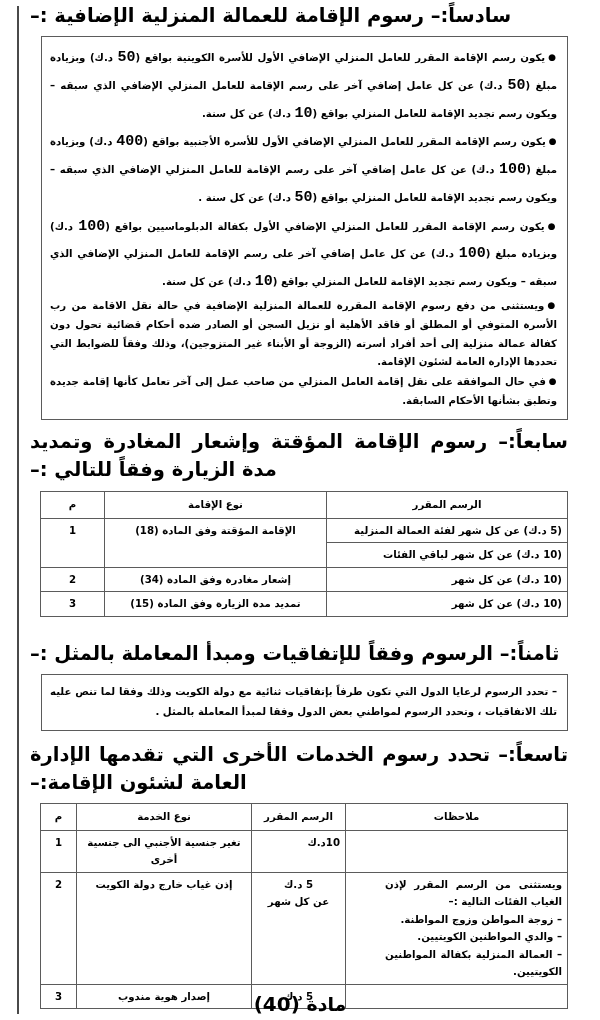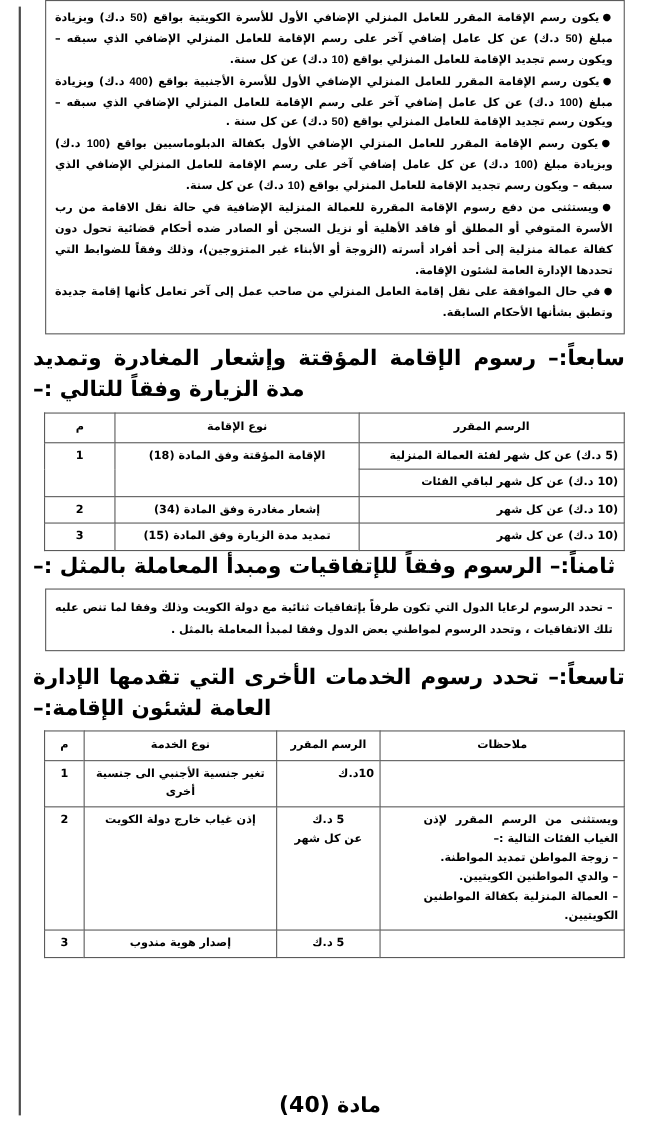--- a/index.html
+++ b/index.html
@@ -51,21 +51,21 @@
     line-height: 1.44;
     text-align: justify;
     text-align-last: left;
     direction: rtl;
     letter-spacing: -0.2px;
     padding: 0 10px 0 0;
   }
 
   .section-heading.h6  { margin: 2px 0 6px 0; }
   .section-heading.h7  { margin: 8px 0 7px 0; }
-  .section-heading.h8  { margin: 0 0 6px 0; }
+  .section-heading.h8  { margin: 23px 0 6px 0; }
   .section-heading.h9  { margin: 10px 0 6px 0; }
 
   
   .box {
     border: 1.6px solid #5b5b5b;
     padding: 7px 10px 7px 8px;
     direction: rtl;
   }
 
   .box p {
@@ -83,23 +83,23 @@
     text-indent: 0;
   }
 
   .box p .bul {
     font-size: 9px;
     vertical-align: 1px;
     padding-left: 3px;
   }
 
   .box p .num {
-    font-family: Liberation Sans, sans-serif;
-    font-weight: bold;
-    font-size: 10px;
+    font-family: Liberation Mono, monospace;
+    font-weight: bold;
+    font-size: 15px;
   }
 
   .box.small-box p {
     text-align: justify;
     text-align-last: right;
     line-height: 1.95;
   }
 
   
   table {
@@ -178,20 +178,21 @@
 </style>
 </head>
 <body>
 
 <div id="page">
 
   <div id="left-rule"></div>
 
   <div id="content">
 
+    <div class="section-heading h6">سادساً:– رسوم الإقامة للعمالة المنزلية الإضافية :–</div>
 
     <div class="box wide">
 
       <p class="bullet">
         <span class="bul">●</span><span>يكون رسم الإقامة المقرر للعامل المنزلي الإضافي الأول للأسرة الكويتية بواقع (</span><span class="num">50</span><span> د.ك) وبزيادة مبلغ (</span><span class="num">50</span><span> د.ك) عن كل عامل إضافي آخر على رسم الإقامة للعامل المنزلي الإضافي الذي سبقه – ويكون رسم تجديد الإقامة للعامل المنزلي بواقع (</span><span class="num">10</span><span> د.ك) عن كل سنة.</span>
       </p>
 
       <p class="bullet">
         <span class="bul">●</span><span>يكون رسم الإقامة المقرر للعامل المنزلي الإضافي الأول للأسرة الأجنبية بواقع (</span><span class="num">400</span><span> د.ك) وبزيادة مبلغ (</span><span class="num">100</span><span> د.ك) عن كل عامل إضافي آخر على رسم الإقامة للعامل المنزلي الإضافي الذي سبقه – ويكون رسم تجديد الإقامة للعامل المنزلي بواقع (</span><span class="num">50</span><span> د.ك) عن كل سنة .</span>
       </p>
@@ -283,21 +284,21 @@
           <td></td>
           <td class="center mid">
             <span class="notes-line" style="text-align:right">10د.ك</span>
           </td>
           <td class="center mid">تغير جنسية الأجنبي الى جنسية أخرى</td>
           <td class="idx">1</td>
         </tr>
         <tr>
           <td>
             <span class="notes-line justified">ويستثنى من الرسم المقرر لإذن الغياب الفئات التالية :–</span>
-            <span class="notes-line">– زوجة المواطن تمديد المواطنة.</span>
+            <span class="notes-line">– زوجة المواطن وزوج المواطنة.</span>
             <span class="notes-line">– والدي المواطنين الكويتيين.</span>
             <span class="notes-line justified">– العمالة المنزلية بكفالة المواطنين الكويتيين.</span>
           </td>
           <td class="center">
             <span class="notes-line" style="text-align:center">5 د.ك</span>
             <span class="notes-line" style="text-align:center">عن كل شهر</span>
           </td>
           <td class="center">إذن غياب خارج دولة الكويت</td>
           <td class="idx" style="vertical-align:top">2</td>
         </tr>

